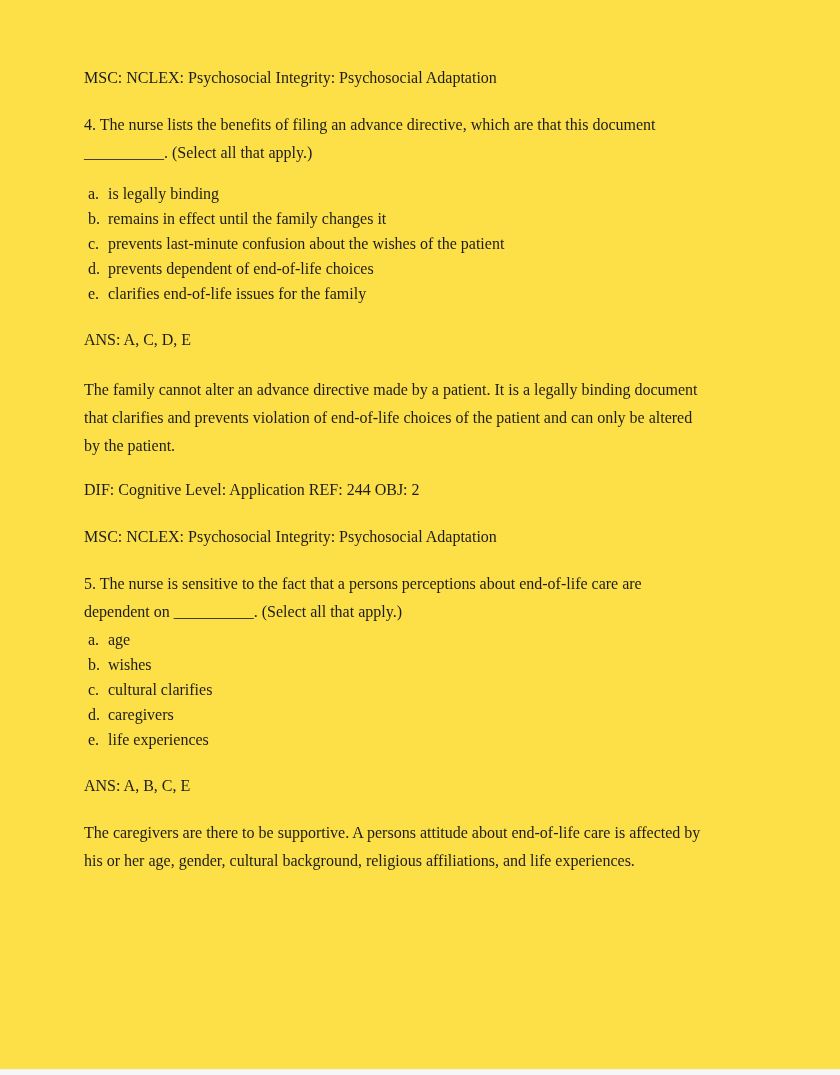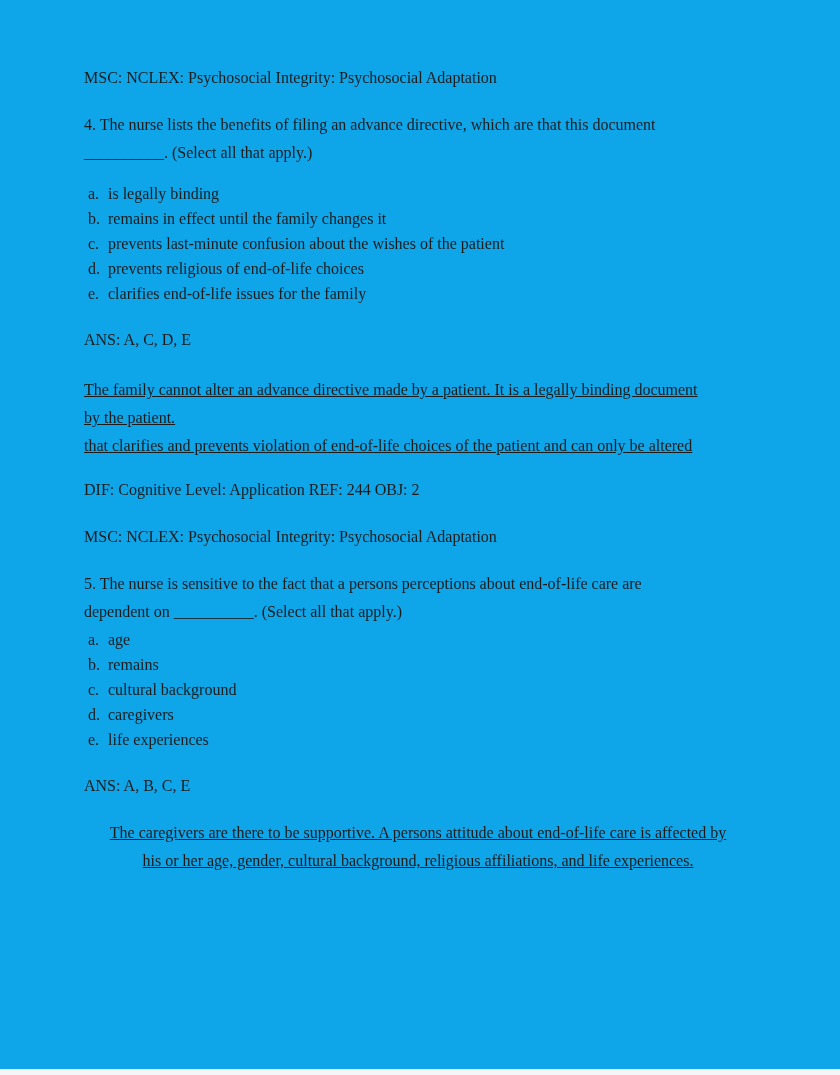--- a/index.html
+++ b/index.html
@@ -15,21 +15,21 @@
     font-family: "Liberation Serif", "DejaVu Serif", serif;
     color: #1c1c1c;
   }
   .page {
     position: absolute;
     top: 0; left: 0;
     width: 840px;
     height: 1075px;
     padding: 64px 88px 0 84px;
     box-sizing: border-box;
-    background: #0ea5e9;
+    background: #fde047;
   }
   .line {
     font-size: 16px;
     line-height: 28px;
     white-space: nowrap;
   }
   .meta-line { margin: 0 0 19px 0; }
   .stem { margin: 8px 0 14px 0; }
   .stem-q5 { margin: 0 0 1px 0; }
   .options { margin: 0 0 20px 0; }
@@ -39,22 +39,22 @@
     font-size: 16px;
     line-height: 25px;
   }
   .option-letter {
     width: 20px;
     flex: 0 0 20px;
   }
   .option-text { flex: 1 1 auto; }
   .answer-line { margin: 0 0 22px 0; }
   .answer-line-q5 { margin: 11px 0 19px 0; }
-  .rationale { margin: 0 0 16px 0; text-decoration: underline; }
-  .rationale-q5 { margin: 0; text-align: center; }
+  .rationale { margin: 0 0 16px 0; }
+  .rationale-q5 { margin: 0; }
   .italic { }
   .blank { letter-spacing: 0; }
   .bottom-edge {
     position: absolute;
     left: 0; right: 0; bottom: 0;
     height: 5px;
     background: #f4f6f8;
     border-top: 1px solid #eef1f5;
   }
 </style>
@@ -78,56 +78,56 @@
     <div class="option-row">
       <span class="option-letter">b.</span>
       <span class="option-text">remains in effect until the family changes it</span>
     </div>
     <div class="option-row">
       <span class="option-letter">c.</span>
       <span class="option-text">prevents last-minute confusion about the wishes of the patient</span>
     </div>
     <div class="option-row">
       <span class="option-letter">d.</span>
-      <span class="option-text">prevents religious of end-of-life choices</span>
+      <span class="option-text">prevents dependent of end-of-life choices</span>
     </div>
     <div class="option-row">
       <span class="option-letter">e.</span>
       <span class="option-text">clarifies end-of-life issues for the family</span>
     </div>
   </div>
 
   <div class="line answer-line">ANS: A, C, D, E</div>
 
   <div class="rationale">
     <div class="line">The family cannot alter an advance directive made by a patient. It is a legally binding document</div>
+    <div class="line">that clarifies and prevents violation of end-of-life choices of the patient and can only be altered</div>
     <div class="line">by the patient.</div>
-    <div class="line">that clarifies and prevents violation of end-of-life choices of the patient and can only be altered</div>
   </div>
 
   <div class="line meta-line">DIF: Cognitive Level: Application REF: 244 OBJ: 2</div>
   <div class="line meta-line">MSC: NCLEX: Psychosocial Integrity: Psychosocial Adaptation</div>
 
   <div class="stem stem-q5">
     <div class="line">5. The nurse is sensitive to the fact that a persons perceptions about end-of-life care are</div>
     <div class="line"><span>dependent on </span><span class="blank">__________</span><span>.</span> <span class="italic">(Select all that apply.)</span></div>
   </div>
 
   <div class="options">
     <div class="option-row">
       <span class="option-letter">a.</span>
       <span class="option-text">age</span>
     </div>
     <div class="option-row">
       <span class="option-letter">b.</span>
-      <span class="option-text">remains</span>
+      <span class="option-text">wishes</span>
     </div>
     <div class="option-row">
       <span class="option-letter">c.</span>
-      <span class="option-text">cultural background</span>
+      <span class="option-text">cultural clarifies</span>
     </div>
     <div class="option-row">
       <span class="option-letter">d.</span>
       <span class="option-text">caregivers</span>
     </div>
     <div class="option-row">
       <span class="option-letter">e.</span>
       <span class="option-text">life experiences</span>
     </div>
   </div>

